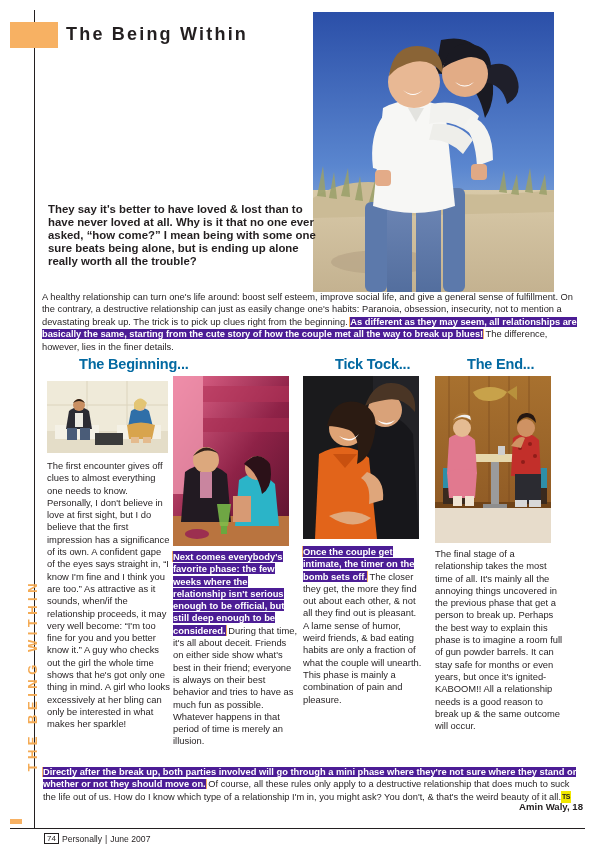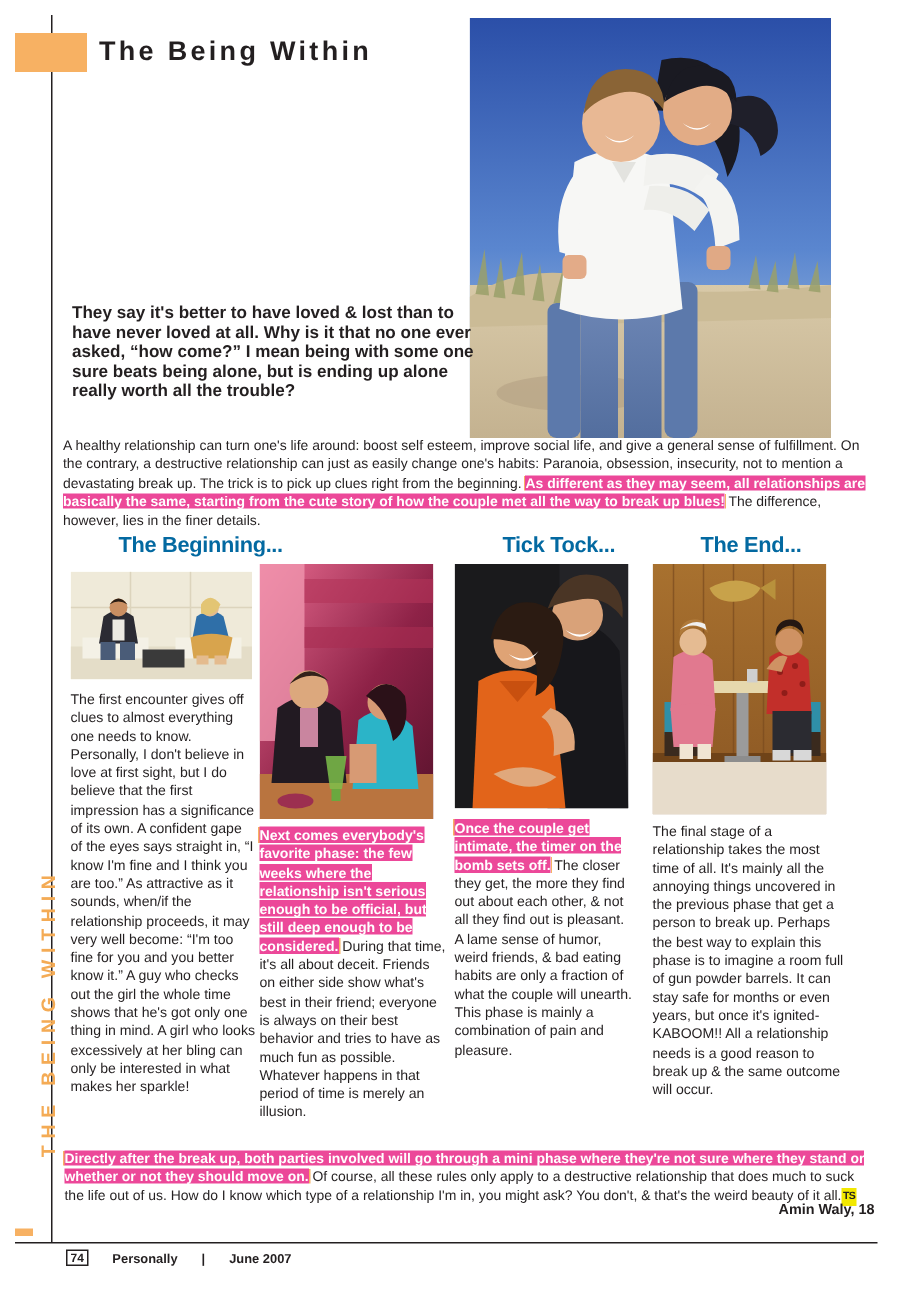--- a/index.html
+++ b/index.html
@@ -67,21 +67,21 @@
     color:#231f20;
   }
 
   
   .intro{
     position:absolute;left:42px;top:291px;width:540px;
     font-size:9.3px;line-height:12.4px;
     text-align:left;
   }
   .hl{
-    background:#ec4899;color:#ffffff;font-weight:bold;
+    background:#4c1d95;color:#ffffff;font-weight:bold;
     box-shadow:1px 0 0 #f7b163,-1px 0 0 #f7b163;
   }
 
   
   .colhead{
     position:absolute;top:356px;
     font-size:14.5px;font-weight:bold;color:#0369a1;
     letter-spacing:-0.2px;
     margin-left:32px;
   }
@@ -121,22 +121,22 @@
   .footer-rule{
     position:absolute;left:10px;top:828px;width:575px;height:1px;
     background:#231f20;
   }
   .foot-swatch{
     position:absolute;left:10px;top:819px;width:12px;height:5px;
     background:#f7b163;
   }
   .folio{
     position:absolute;left:44px;top:833px;
-    font-size:8.6px;font-weight:bold;color:#231f20;
-    display:flex;align-items:center;gap:16px;
+    font-size:8.6px;font-weight:normal;color:#231f20;
+    display:flex;align-items:center;gap:3px;
   }
   .folio .num{
     border:1px solid #231f20;padding:0px 2px;font-size:8px;
   }
 </style>
 </head>
 <body>
 
 <div class="page">
 

